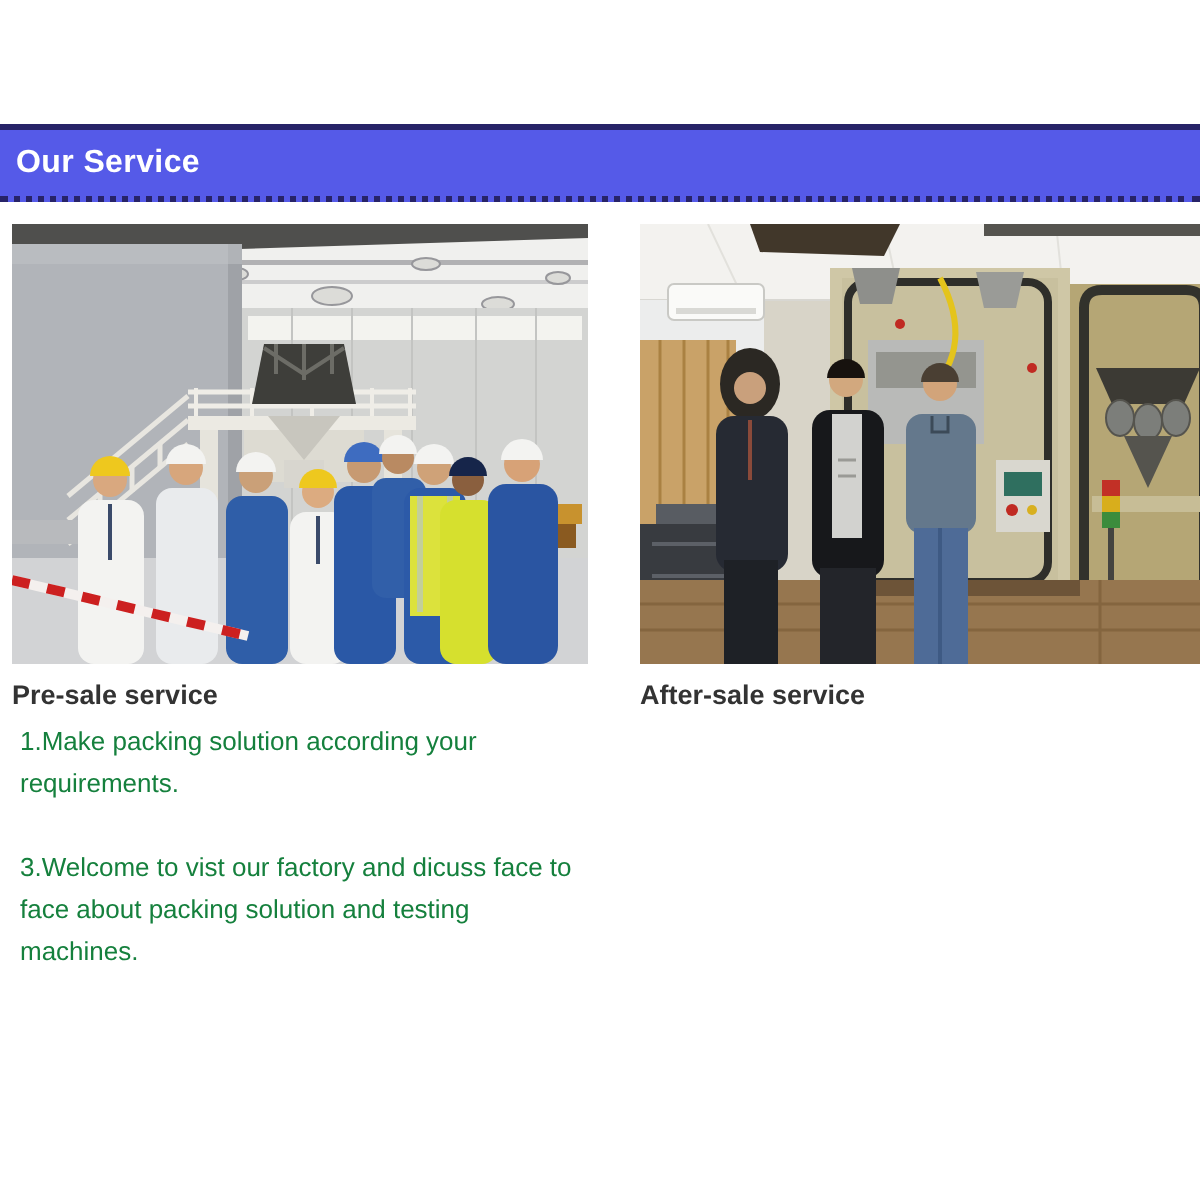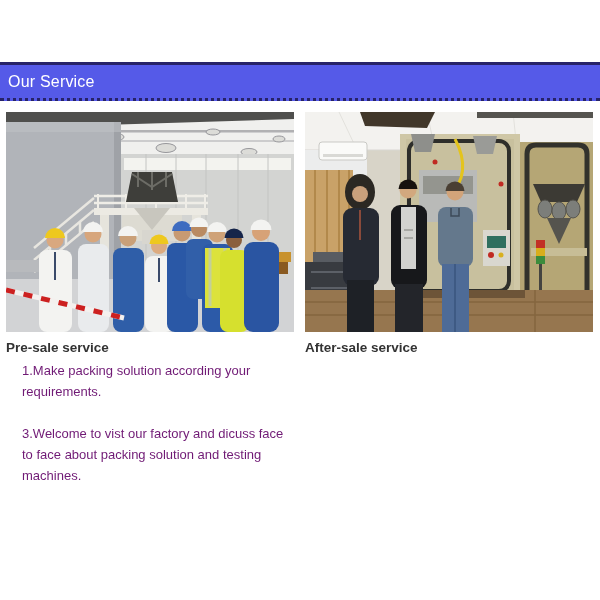--- a/index.html
+++ b/index.html
@@ -11,38 +11,38 @@
   .top-spacer { height: 62px; }
   .header-bar {
     background: #555AE8;
     border-top: 3px solid #272368;
     border-bottom: 3px dotted #272368;
     height: 33px;
     display: flex; align-items: center;
     padding-left: 8px;
   }
   .header-title {
-    color: #ffffff; font-size: 16px; font-weight: 400; letter-spacing: .2px;
+    color: #ffffff; font-size: 16px; font-weight: 700; letter-spacing: .2px;
   }
   .content {
-    display: flex; gap: 11px;
+    display: flex; gap: 26px;
     padding: 11px 6px 0 6px;
   }
   .col { width: 288px; flex: 0 0 288px; }
   .photo {
     width: 100%; height: 220px; overflow: hidden; background: #cfcfcf;
   }
   .photo svg { display: block; }
   .col-heading {
     margin: 8px 0 5px 0;
     font-size: 13.5px; font-weight: 700; color: #333333;
   }
   .body-text {
-    margin: 0 0 21px 16px;
-    font-size: 13px; line-height: 1.62; color: #701a75;
+    margin: 0 0 21px 4px;
+    font-size: 13px; line-height: 1.62; color: #15803d;
     white-space: pre-line;
   }
 </style>
 </head>
 <body>
 
 <div class="page">
   <div class="top-spacer"></div>
 
   <div class="header-bar">

